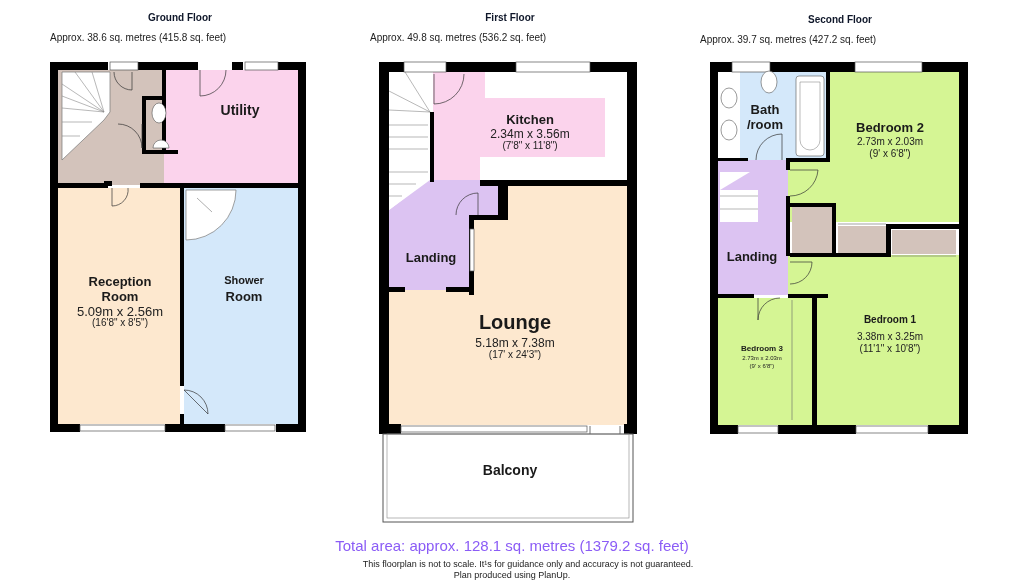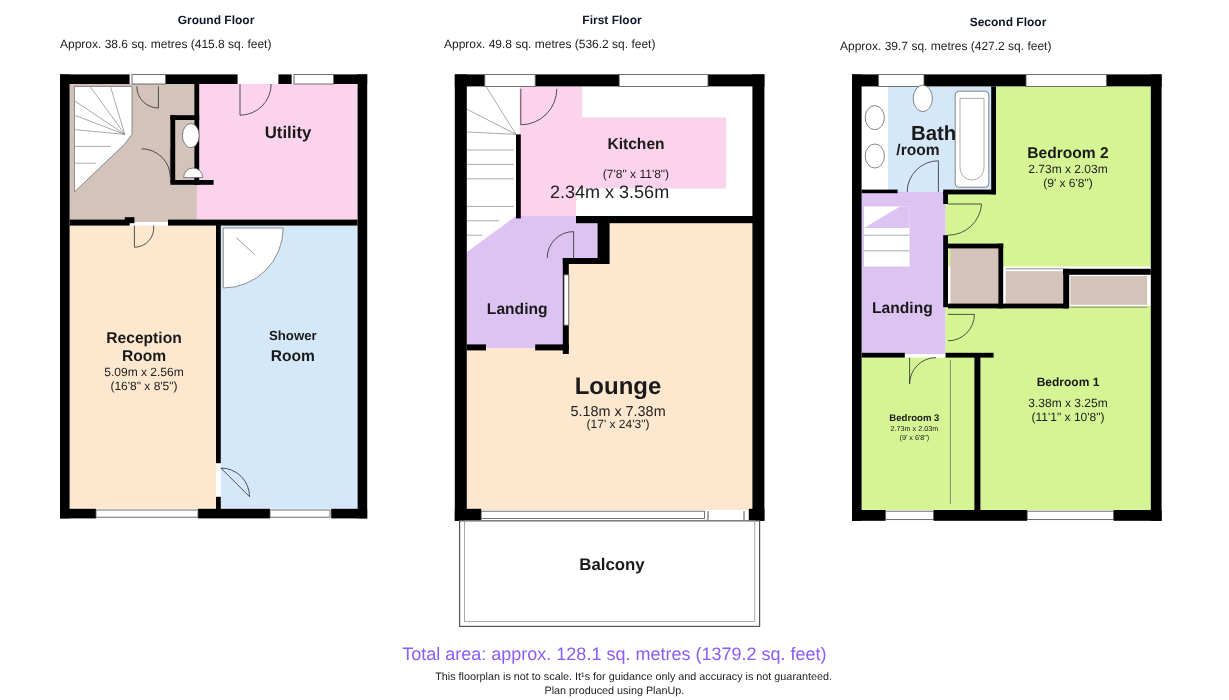--- a/index.html
+++ b/index.html
@@ -81,21 +81,21 @@
   </g>
 
   <ellipse cx="159" cy="113" rx="7" ry="10" fill="#fff" stroke="#555" stroke-width="0.6"></ellipse>
   <path d="M153,148 A8,8 0 0 1 169,148 Z" fill="#fff" stroke="#555" stroke-width="0.6"></path>
   <path d="M197,198 L212,212" stroke="#777" stroke-width="0.6"></path>
 </svg>
 
 <div class="room-label" style="left:200px;width:80px;top:103px;font-size:14px;">Utility</div>
 <div class="room-label" style="left:68px;width:104px;top:275px;font-size:13px;">Reception</div>
 <div class="room-label" style="left:68px;width:104px;top:290px;font-size:13px;">Room</div>
-<div class="room-dim" style="left:68px;width:104px;top:305px;font-size:10px;">5.09m x 2.56m</div>
+<div class="room-dim" style="left:68px;width:104px;top:305px;font-size:13px;">5.09m x 2.56m</div>
 <div class="room-dim" style="left:68px;width:104px;top:317px;font-size:10px;">(16'8" x 8'5")</div>
 <div class="room-label" style="left:194px;width:100px;top:275px;font-size:11px;">Shower</div>
 <div class="room-label" style="left:194px;width:100px;top:290px;font-size:13px;">Room</div>
 
 <svg class="plan" width="1024" height="583" viewBox="0 0 1024 583" style="pointer-events:none;">
 
   <polygon points="433,72 485,72 485,98 605,98 605,157 480,157 480,180 433,180" fill="#fbd3ec"></polygon>
   <polygon points="389,210 430,180 500,180 500,220 472,220 472,290 389,290" fill="#dcc3f2"></polygon>
   <polygon points="389,290 472,290 472,220 508,220 508,186 627,186 627,425 389,425" fill="#fde8cf"></polygon>
 
@@ -143,21 +143,21 @@
     <path d="M434,74 L434,104 A30,30 0 0 0 464,74"></path>
     <path d="M456,215 A22,22 0 0 1 478,193 L478,215"></path>
     <path d="M590,426 L590,434 A30,30 0 0 0 620,458 L620,426"></path>
   </g>
 
   <rect x="383" y="434" width="250" height="88" fill="#fff" stroke="#555" stroke-width="1"></rect>
   <rect x="387" y="434" width="242" height="84" fill="none" stroke="#888" stroke-width="0.6"></rect>
 </svg>
 
 <div class="room-label" style="left:470px;width:120px;top:113px;font-size:13px;">Kitchen</div>
-<div class="room-dim" style="left:448px;width:120px;top:128px;font-size:15px;margin-top:24px;">2.34m x 3.56m</div>
+<div class="room-dim" style="left:470px;width:120px;top:128px;font-size:12px;">2.34m x 3.56m</div>
 <div class="room-dim" style="left:470px;width:120px;top:140px;font-size:10px;">(7'8" x 11'8")</div>
 <div class="room-label" style="left:395px;width:72px;top:251px;font-size:13px;">Landing</div>
 <div class="room-label" style="left:455px;width:120px;top:312px;font-size:20px;">Lounge</div>
 <div class="room-dim" style="left:455px;width:120px;top:337px;font-size:12px;">5.18m x 7.38m</div>
 <div class="room-dim" style="left:455px;width:120px;top:349px;font-size:10px;">(17' x 24'3")</div>
 <div class="room-label" style="left:460px;width:100px;top:463px;font-size:14px;">Balcony</div>
 
 <svg class="plan" width="1024" height="583" viewBox="0 0 1024 583" style="pointer-events:none;">
 
   <rect x="718" y="72" width="112" height="88" fill="#d4e8fa"></rect>
@@ -222,21 +222,21 @@
     <line x1="792" y1="300" x2="792" y2="420"></line>
   </g>
 
   <rect x="796" y="76" width="28" height="80" rx="3" fill="#fff" stroke="#555" stroke-width="0.6"></rect>
   <path d="M800,82 L820,82 L820,140 A10,10 0 0 1 800,140 Z" fill="#fff" stroke="#777" stroke-width="0.5"></path>
   <ellipse cx="769" cy="82" rx="8" ry="11" fill="#fff" stroke="#555" stroke-width="0.6"></ellipse>
   <ellipse cx="729" cy="98" rx="8" ry="10" fill="#fff" stroke="#555" stroke-width="0.6"></ellipse>
   <ellipse cx="729" cy="130" rx="8" ry="10" fill="#fff" stroke="#555" stroke-width="0.6"></ellipse>
 </svg>
 
-<div class="room-label" style="left:740px;width:50px;top:103px;font-size:17px;margin-left:13px;">Bath</div>
+<div class="room-label" style="left:740px;width:50px;top:103px;font-size:13px;">Bath</div>
 <div class="room-label" style="left:740px;width:50px;top:118px;font-size:13px;">/room</div>
 <div class="room-label" style="left:835px;width:110px;top:121px;font-size:13px;">Bedroom 2</div>
 <div class="room-dim" style="left:835px;width:110px;top:136px;font-size:10px;">2.73m x 2.03m</div>
 <div class="room-dim" style="left:835px;width:110px;top:148px;font-size:10px;">(9' x 6'8")</div>
 <div class="room-label" style="left:716px;width:72px;top:250px;font-size:13px;">Landing</div>
 <div class="room-label" style="left:835px;width:110px;top:315px;font-size:10px;">Bedroom 1</div>
 <div class="room-dim" style="left:835px;width:110px;top:331px;font-size:10px;">3.38m x 3.25m</div>
 <div class="room-dim" style="left:835px;width:110px;top:343px;font-size:10px;">(11'1" x 10'8")</div>
 <div class="room-label" style="left:722px;width:80px;top:345px;font-size:8px;">Bedroom 3</div>
 <div class="room-dim" style="left:722px;width:80px;top:355px;font-size:6px;">2.73m x 2.03m</div>

